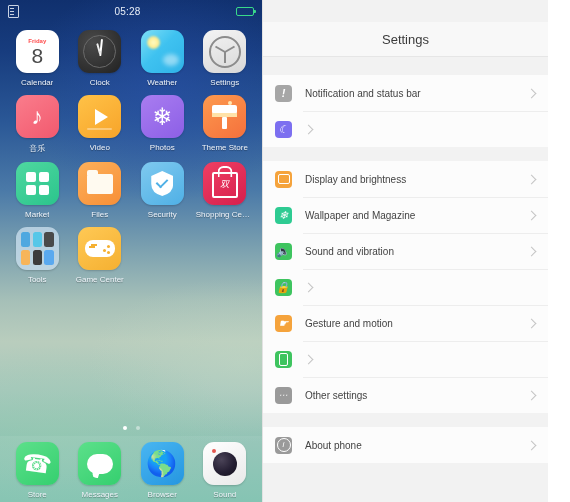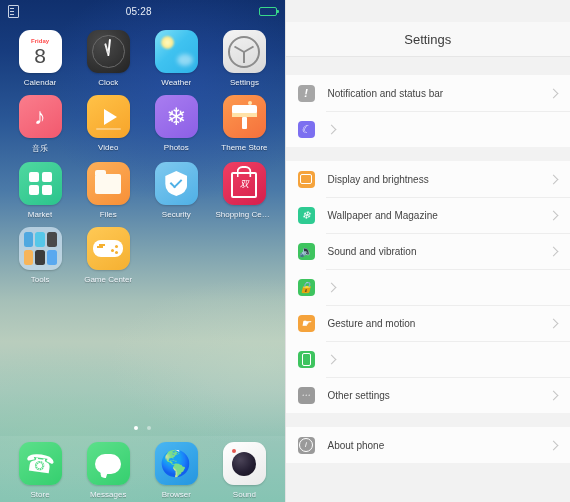--- a/index.html
+++ b/index.html
@@ -16,21 +16,21 @@
   #screen {
     position: relative;
     width: 570px;
     height: 502px;
     display: flex;
   }
 
   
   .home-panel {
     position: relative;
-    width: 285px;
+    width: 262px;
     height: 502px;
     overflow: hidden;
     background:
       radial-gradient(ellipse 200px 160px at 62% 18%, rgba(40,80,170,0.55) 0%, rgba(40,80,170,0) 70%),
       linear-gradient(to bottom,
         #10306e 0%,
         #173c7e 10%,
         #2a5796 24%,
         #4b7aa8 38%,
         #7da2b0 50%,

